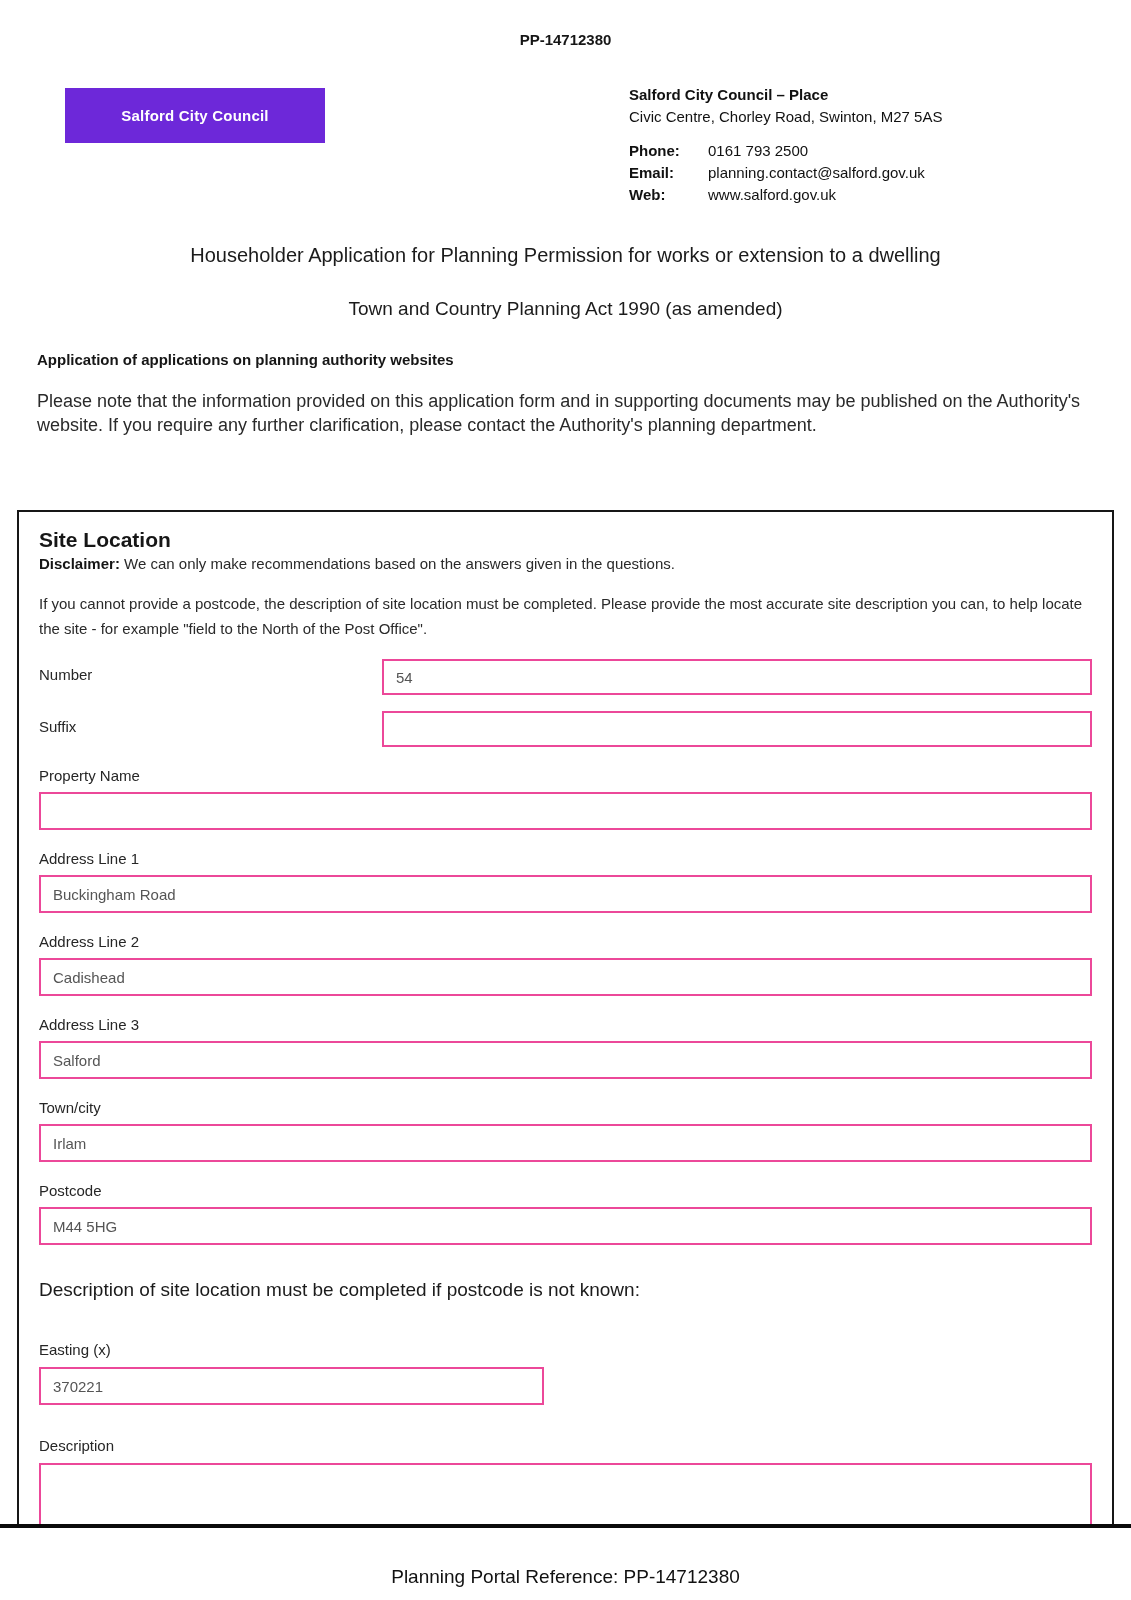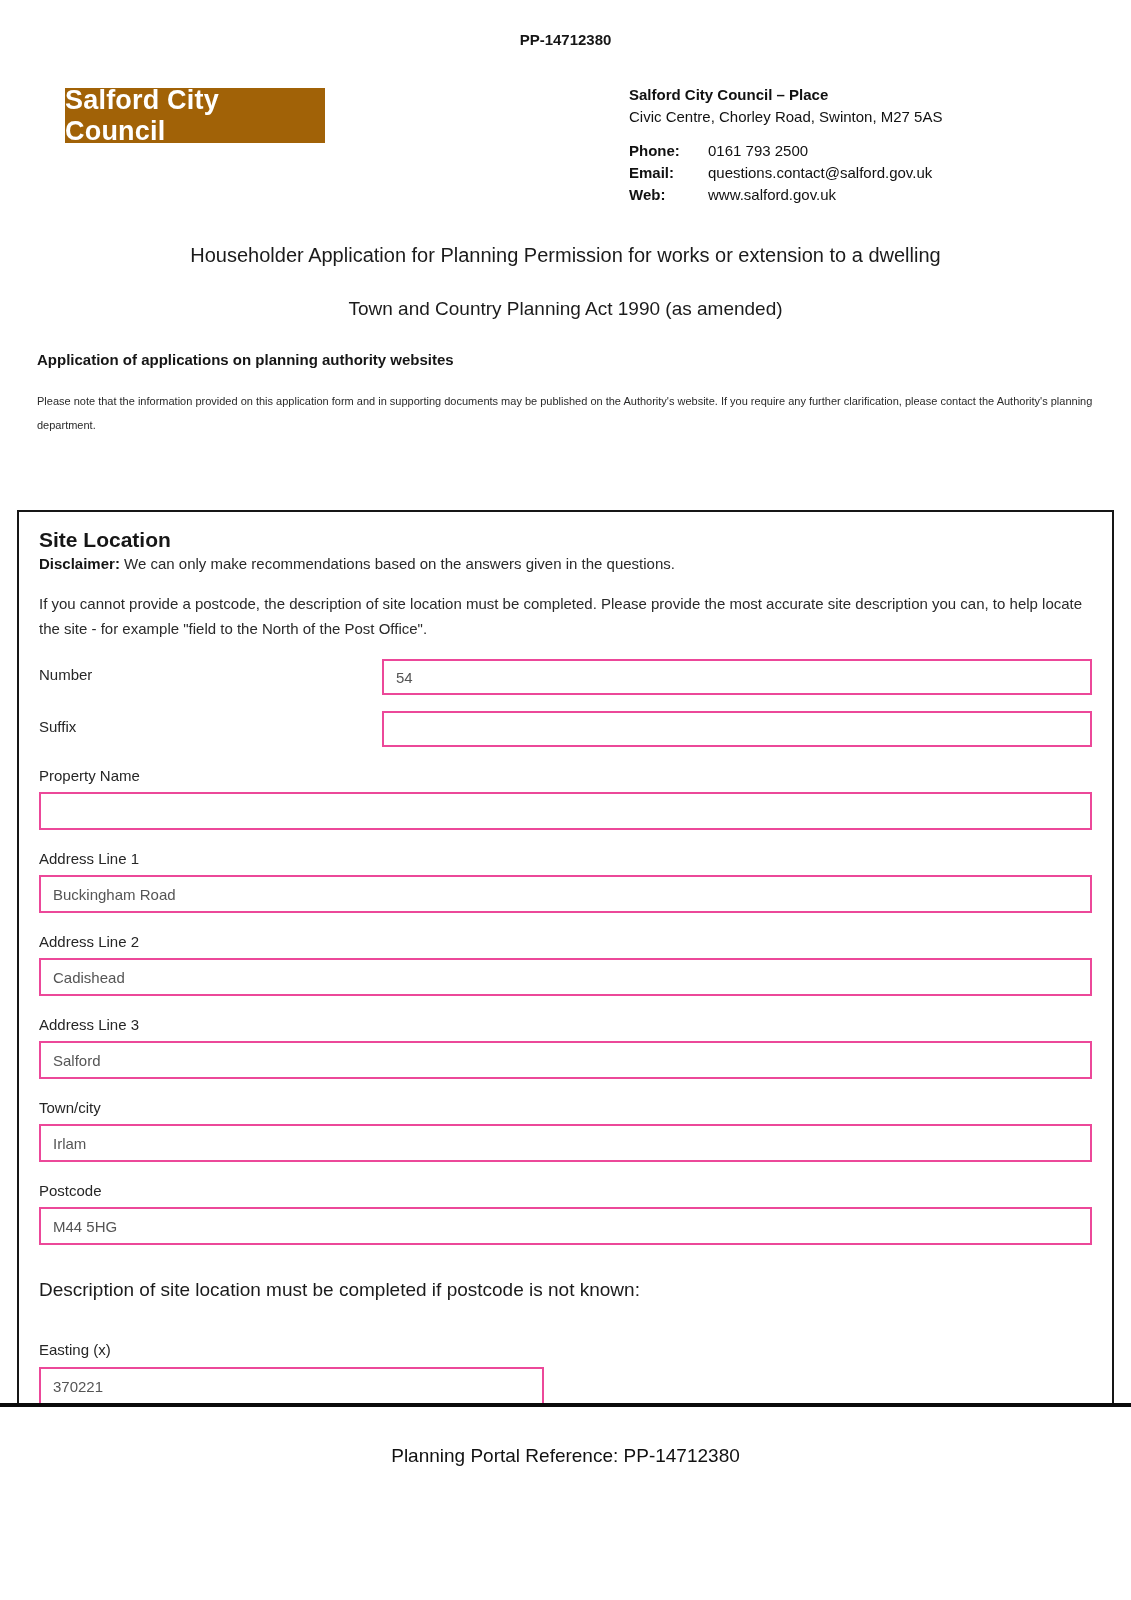--- a/index.html
+++ b/index.html
@@ -25,27 +25,27 @@
   
   .header-row {
     display: flex;
     justify-content: space-between;
     align-items: flex-start;
     margin: 36px 38px 0 65px;
   }
   .logo-box {
     width: 260px;
     height: 55px;
-    background: #a16207;
+    background: #6d28d9;
     color: #ffffff;
     display: flex;
     align-items: center;
     justify-content: center;
     font-weight: bold;
-    font-size: 27px;
+    font-size: 15px;
     letter-spacing: 0.2px;
     margin-top: 4px;
   }
   .contact-block { width: 464px; font-size: 15px; color: #111; }
   .contact-org { font-weight: bold; line-height: 22px; }
   .contact-address { line-height: 22px; }
   .contact-rows { margin-top: 12px; }
   .contact-row { display: flex; line-height: 22px; }
   .contact-label { font-weight: bold; width: 79px; flex: 0 0 79px; }
   .contact-value { flex: 1; }
@@ -68,30 +68,30 @@
 
   
   .pub-heading {
     margin: 31px 38px 0 37px;
     font-size: 15px;
     font-weight: bold;
     color: #161616;
   }
   .pub-body {
     margin: 21px 38px 0 37px;
-    font-size: 11px;
+    font-size: 18px;
     line-height: 24px;
     color: #2a2a2a;
   }
 
   
   .site-box {
     margin: 73px 17px 0 17px;
     width: 1097px;
-    height: 893px;
+    height: 1014px;
     border: 2px solid #161616;
     border-bottom: none;
     padding: 16px 20px 0 20px;
     overflow: hidden;
   }
   .section-heading {
     font-size: 21px;
     font-weight: bold;
     color: #161616;
     line-height: 24px;
@@ -171,21 +171,21 @@
   <div class="contact-block">
     <div class="contact-org">Salford City Council – Place</div>
     <div class="contact-address">Civic Centre, Chorley Road, Swinton, M27 5AS</div>
     <div class="contact-rows">
       <div class="contact-row">
         <span class="contact-label">Phone:</span>
         <span class="contact-value">0161 793 2500</span>
       </div>
       <div class="contact-row">
         <span class="contact-label">Email:</span>
-        <span class="contact-value">questions.contact@salford.gov.uk</span>
+        <span class="contact-value">planning.contact@salford.gov.uk</span>
       </div>
       <div class="contact-row">
         <span class="contact-label">Web:</span>
         <span class="contact-value">www.salford.gov.uk</span>
       </div>
     </div>
   </div>
 </div>
 
 <div class="doc-title">Householder Application for Planning Permission for works or extension to a dwelling</div>

